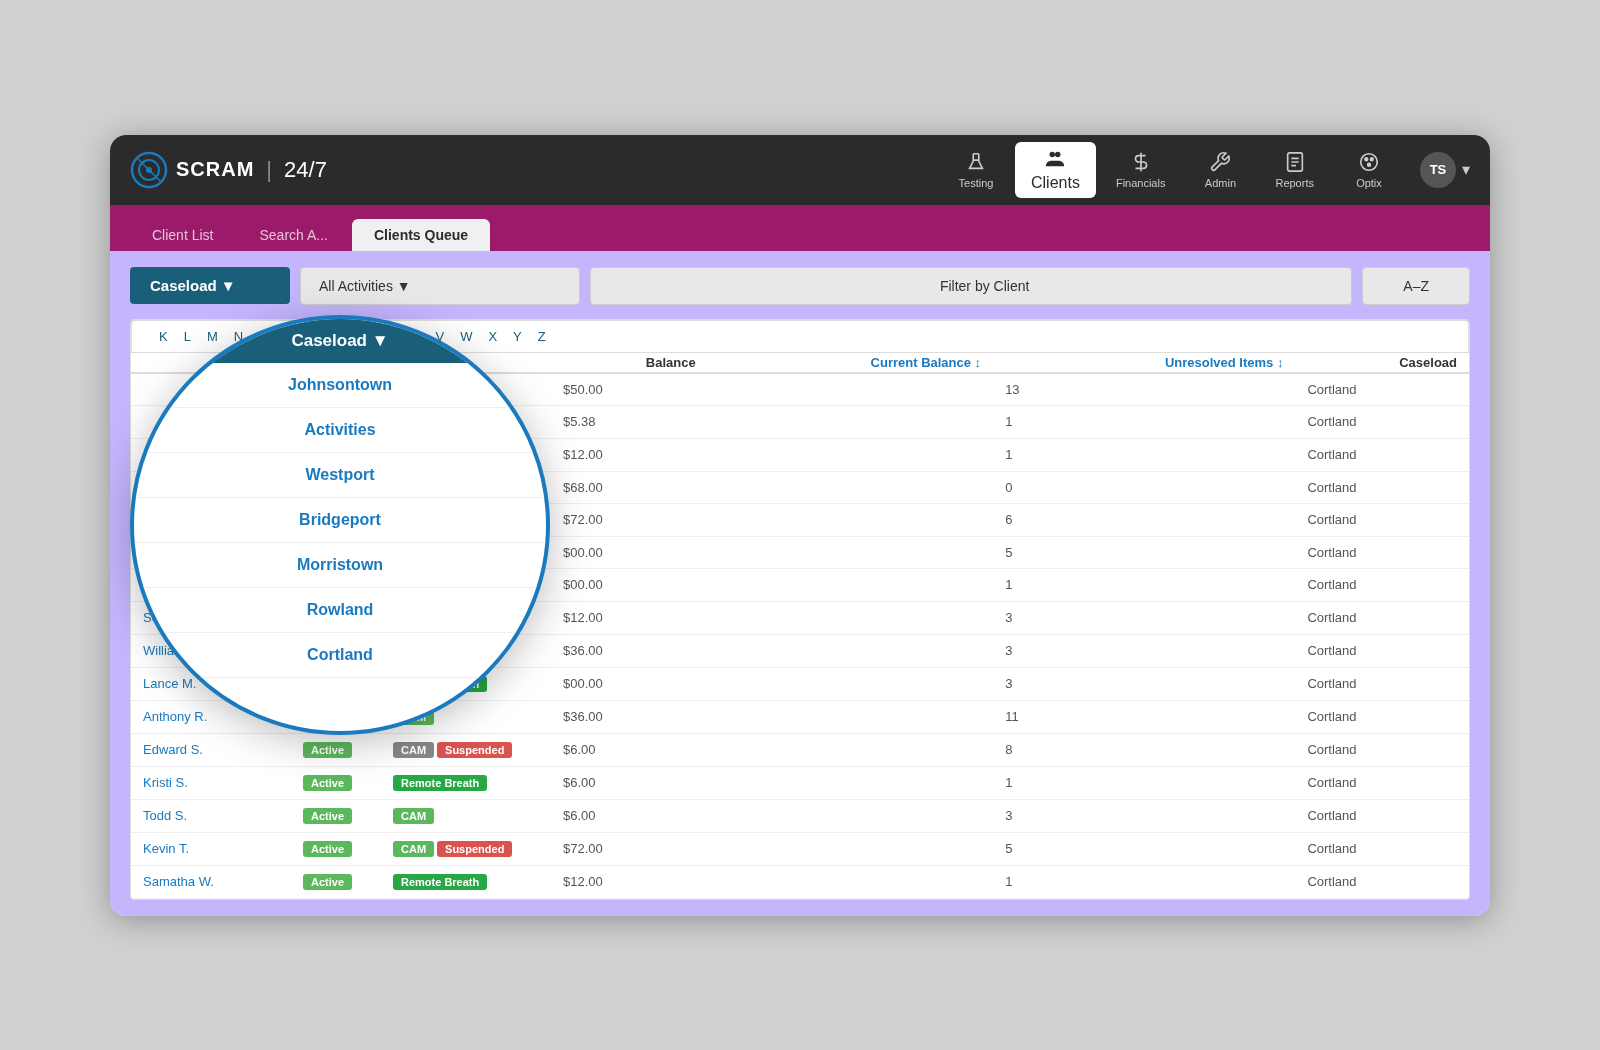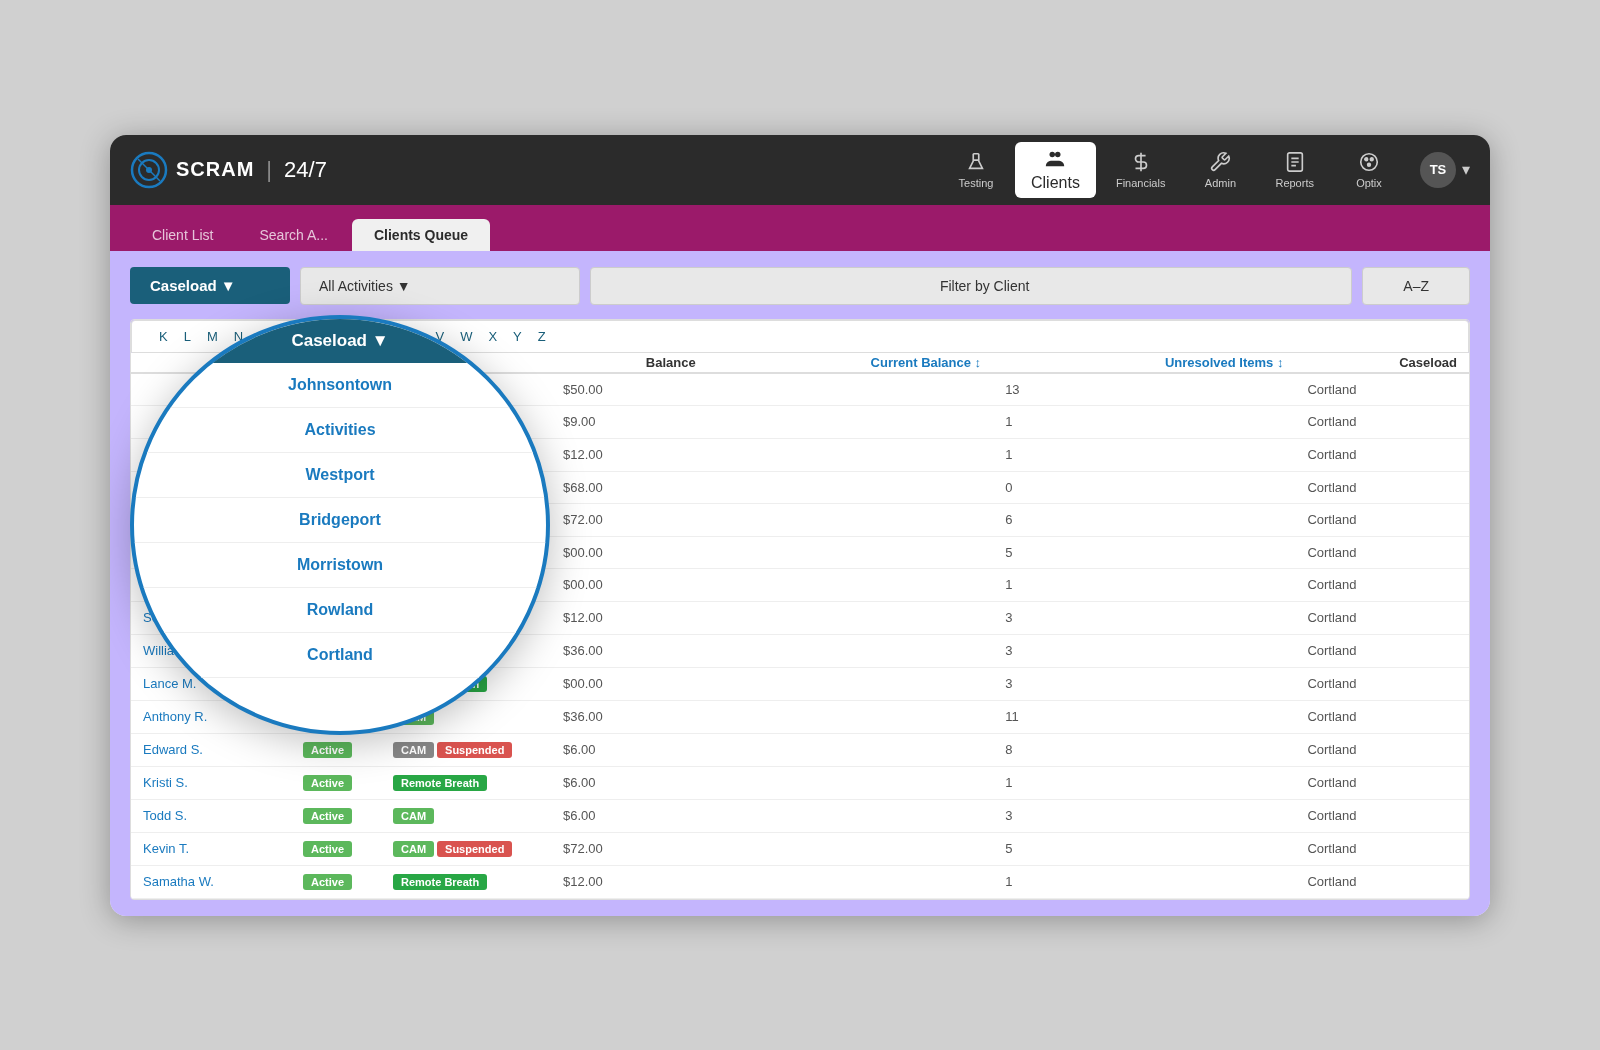--- a/index.html
+++ b/index.html
@@ -397,21 +397,21 @@
             <td class="text">$50.00</td>
             <td class="text"></td>
             <td class="text">13</td>
             <td class="text">Cortland</td>
           </tr>
 
           <tr>
             <td></td>
             <td></td>
             <td><span class="badge badge-suspended">Suspended</span></td>
-            <td class="text">$9.00</td>
+            <td class="text">$5.38</td>
             <td class="text"></td>
             <td class="text">1</td>
             <td class="text">Cortland</td>
           </tr>
 
           <tr>
             <td></td>
             <td></td>
             <td><span class="badge badge-suspended">Suspended</span></td>
             <td class="text">$12.00</td>

